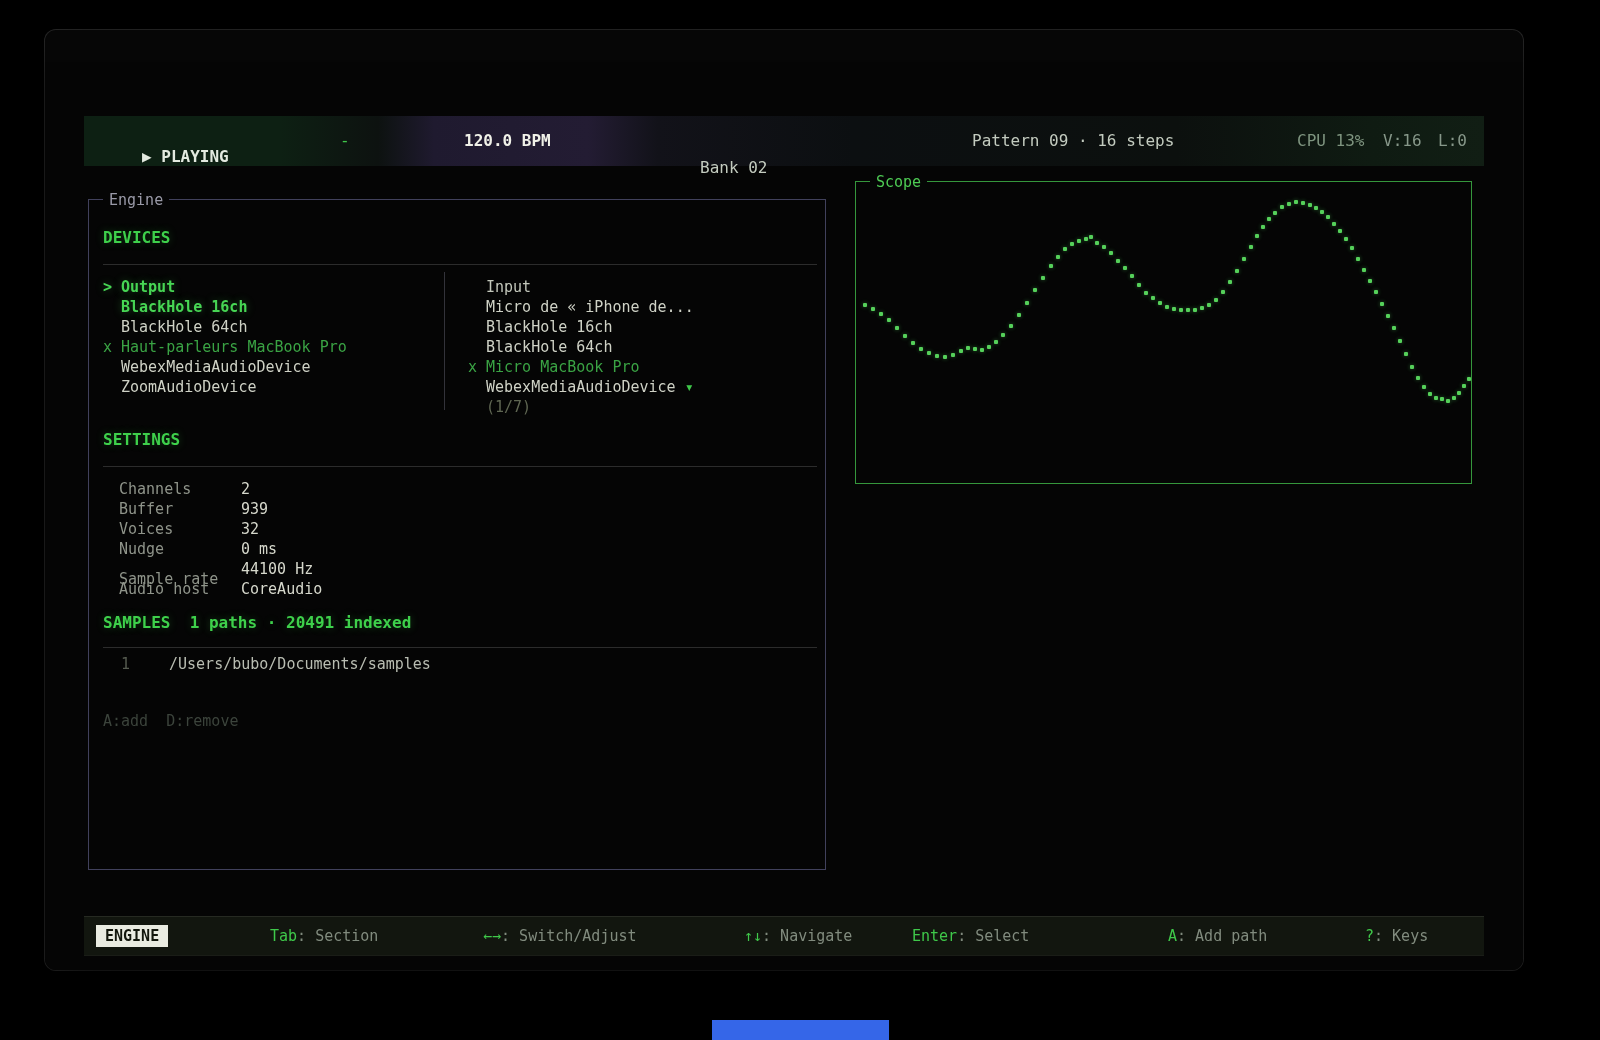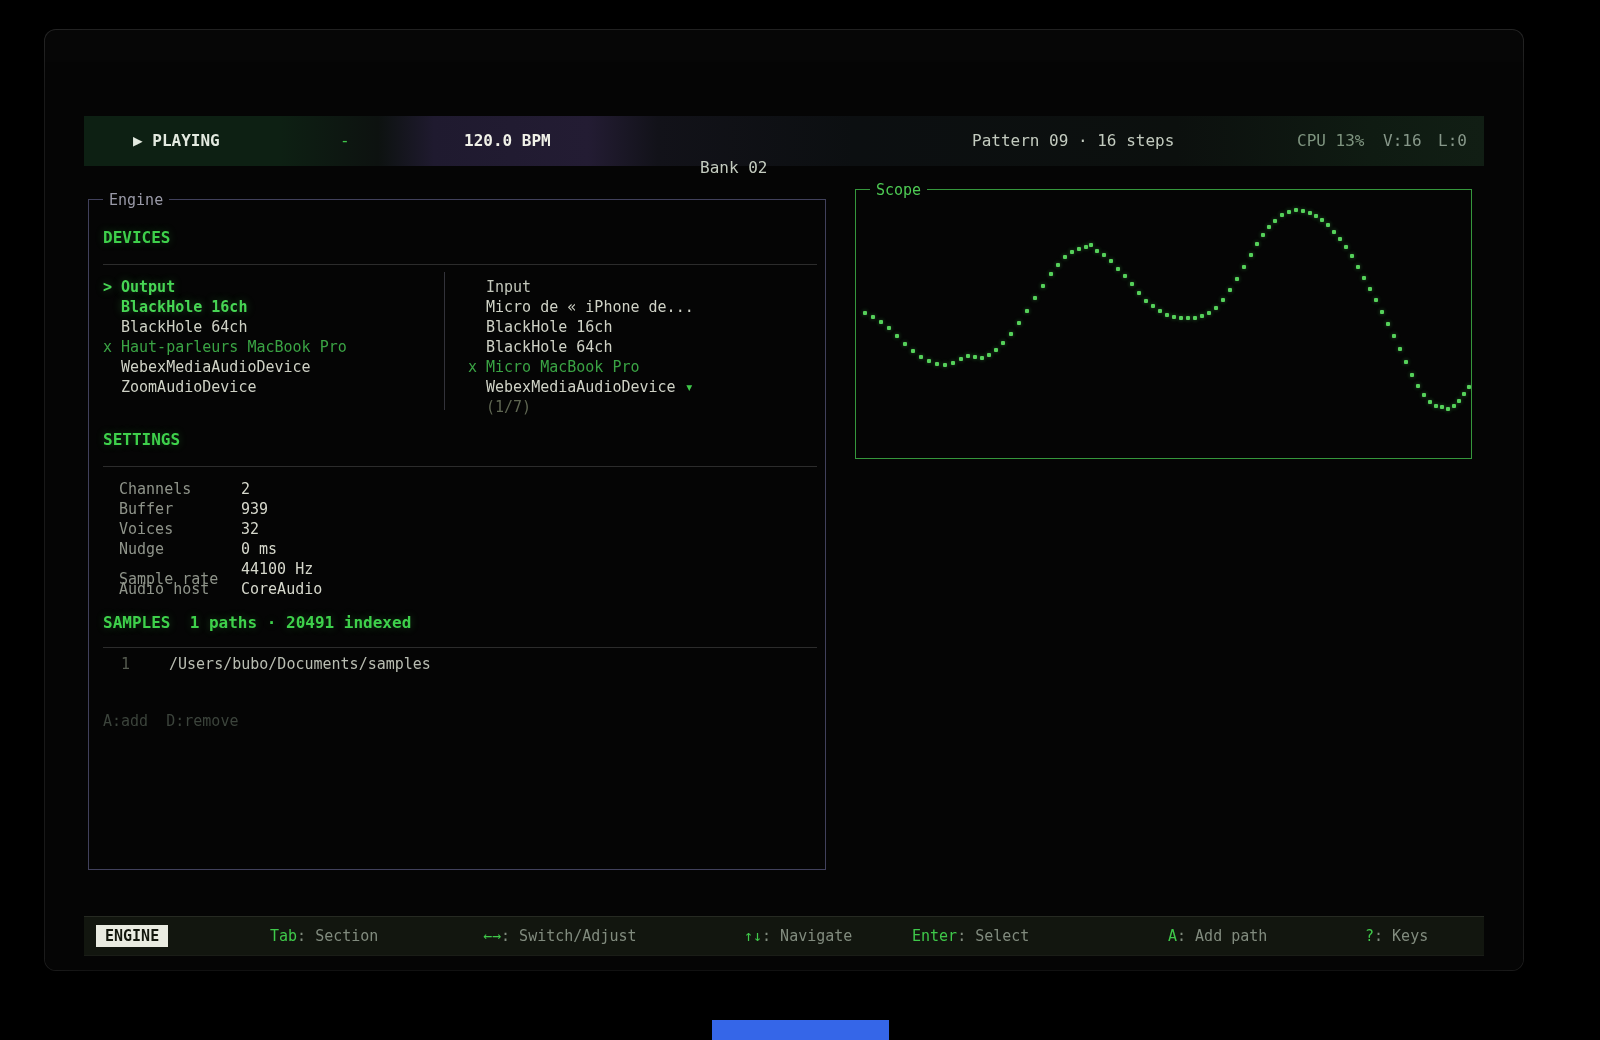--- a/index.html
+++ b/index.html
@@ -16,36 +16,36 @@
   .tl.g{left:57px;background:#62c554;}
   .wtitle{position:absolute;left:73px;top:8px;font-family:"Liberation Sans",sans-serif;
           font-size:13px;font-weight:bold;color:#bcbcbc;}
   .content{position:absolute;left:0;top:32px;width:1478px;height:908px;background:#050505;}
 
   
   .topbar{position:absolute;left:39px;top:54px;width:1400px;height:50px;
     background:linear-gradient(90deg,#0d2013 0%,#0d2013 14%,#0d1210 21%,#1f1a2f 25%,#231c33 36%,
                #121219 41%,#0c0f11 55%,#0c100e 78%,#0f1b12 92%,#111e14 100%);}
   .topbar span{position:absolute;top:0;line-height:50px;font-size:16px;white-space:pre;}
-  .t-play{left:49px;color:#e3eae0;font-weight:600;}
+  .t-play{left:58px;color:#e3eae0;font-weight:600;margin-top:16px;}
   .t-dash{left:256px;color:#3fc84a;}
   .t-bpm{left:380px;color:#f0f1e8;font-weight:bold;}
   .t-bank{left:616px;color:#c3cbbf;margin-top:27px;}
   .t-pattern{left:888px;color:#c3cbbf;}
   .t-cpu{left:1213px;color:#7e947f;text-align:center;}
   .t-v{left:1299px;color:#87988a;}
   .t-l{left:1354px;color:#87988a;}
 
   
   .panel{position:absolute;border:1px solid;box-sizing:border-box;}
   .panel-label{position:absolute;top:-10px;left:14px;padding:0 6px;background:#050505;
                font-size:15px;line-height:20px;}
   .engine-panel{left:43px;top:137px;width:738px;height:671px;border-color:#41415c;}
   .engine-panel .panel-label{color:#9a9aa8;}
-  .scope-panel{left:810px;top:127px;width:617px;height:270px;border-color:#35973c;}
+  .scope-panel{left:810px;top:119px;width:617px;height:303px;border-color:#35973c;}
   .scope-panel .panel-label{color:#4ecb54;}
   .spectrum-panel{left:810px;top:482px;width:617px;height:335px;border-color:#2f6f5f;}
   .spectrum-panel .panel-label{color:#58a18d;}
 
   .heading{position:absolute;font-size:16px;font-weight:bold;color:#3ed04b;
            text-shadow:0 0 8px rgba(62,208,75,.3);white-space:pre;}
   .hr{position:absolute;left:14px;width:714px;height:1px;background:#2c2c2c;}
   .vsep{position:absolute;left:355px;top:72px;width:1px;height:138px;background:#33333a;}
 
   .dev-row{position:absolute;height:20px;line-height:20px;font-size:15px;white-space:pre;}

